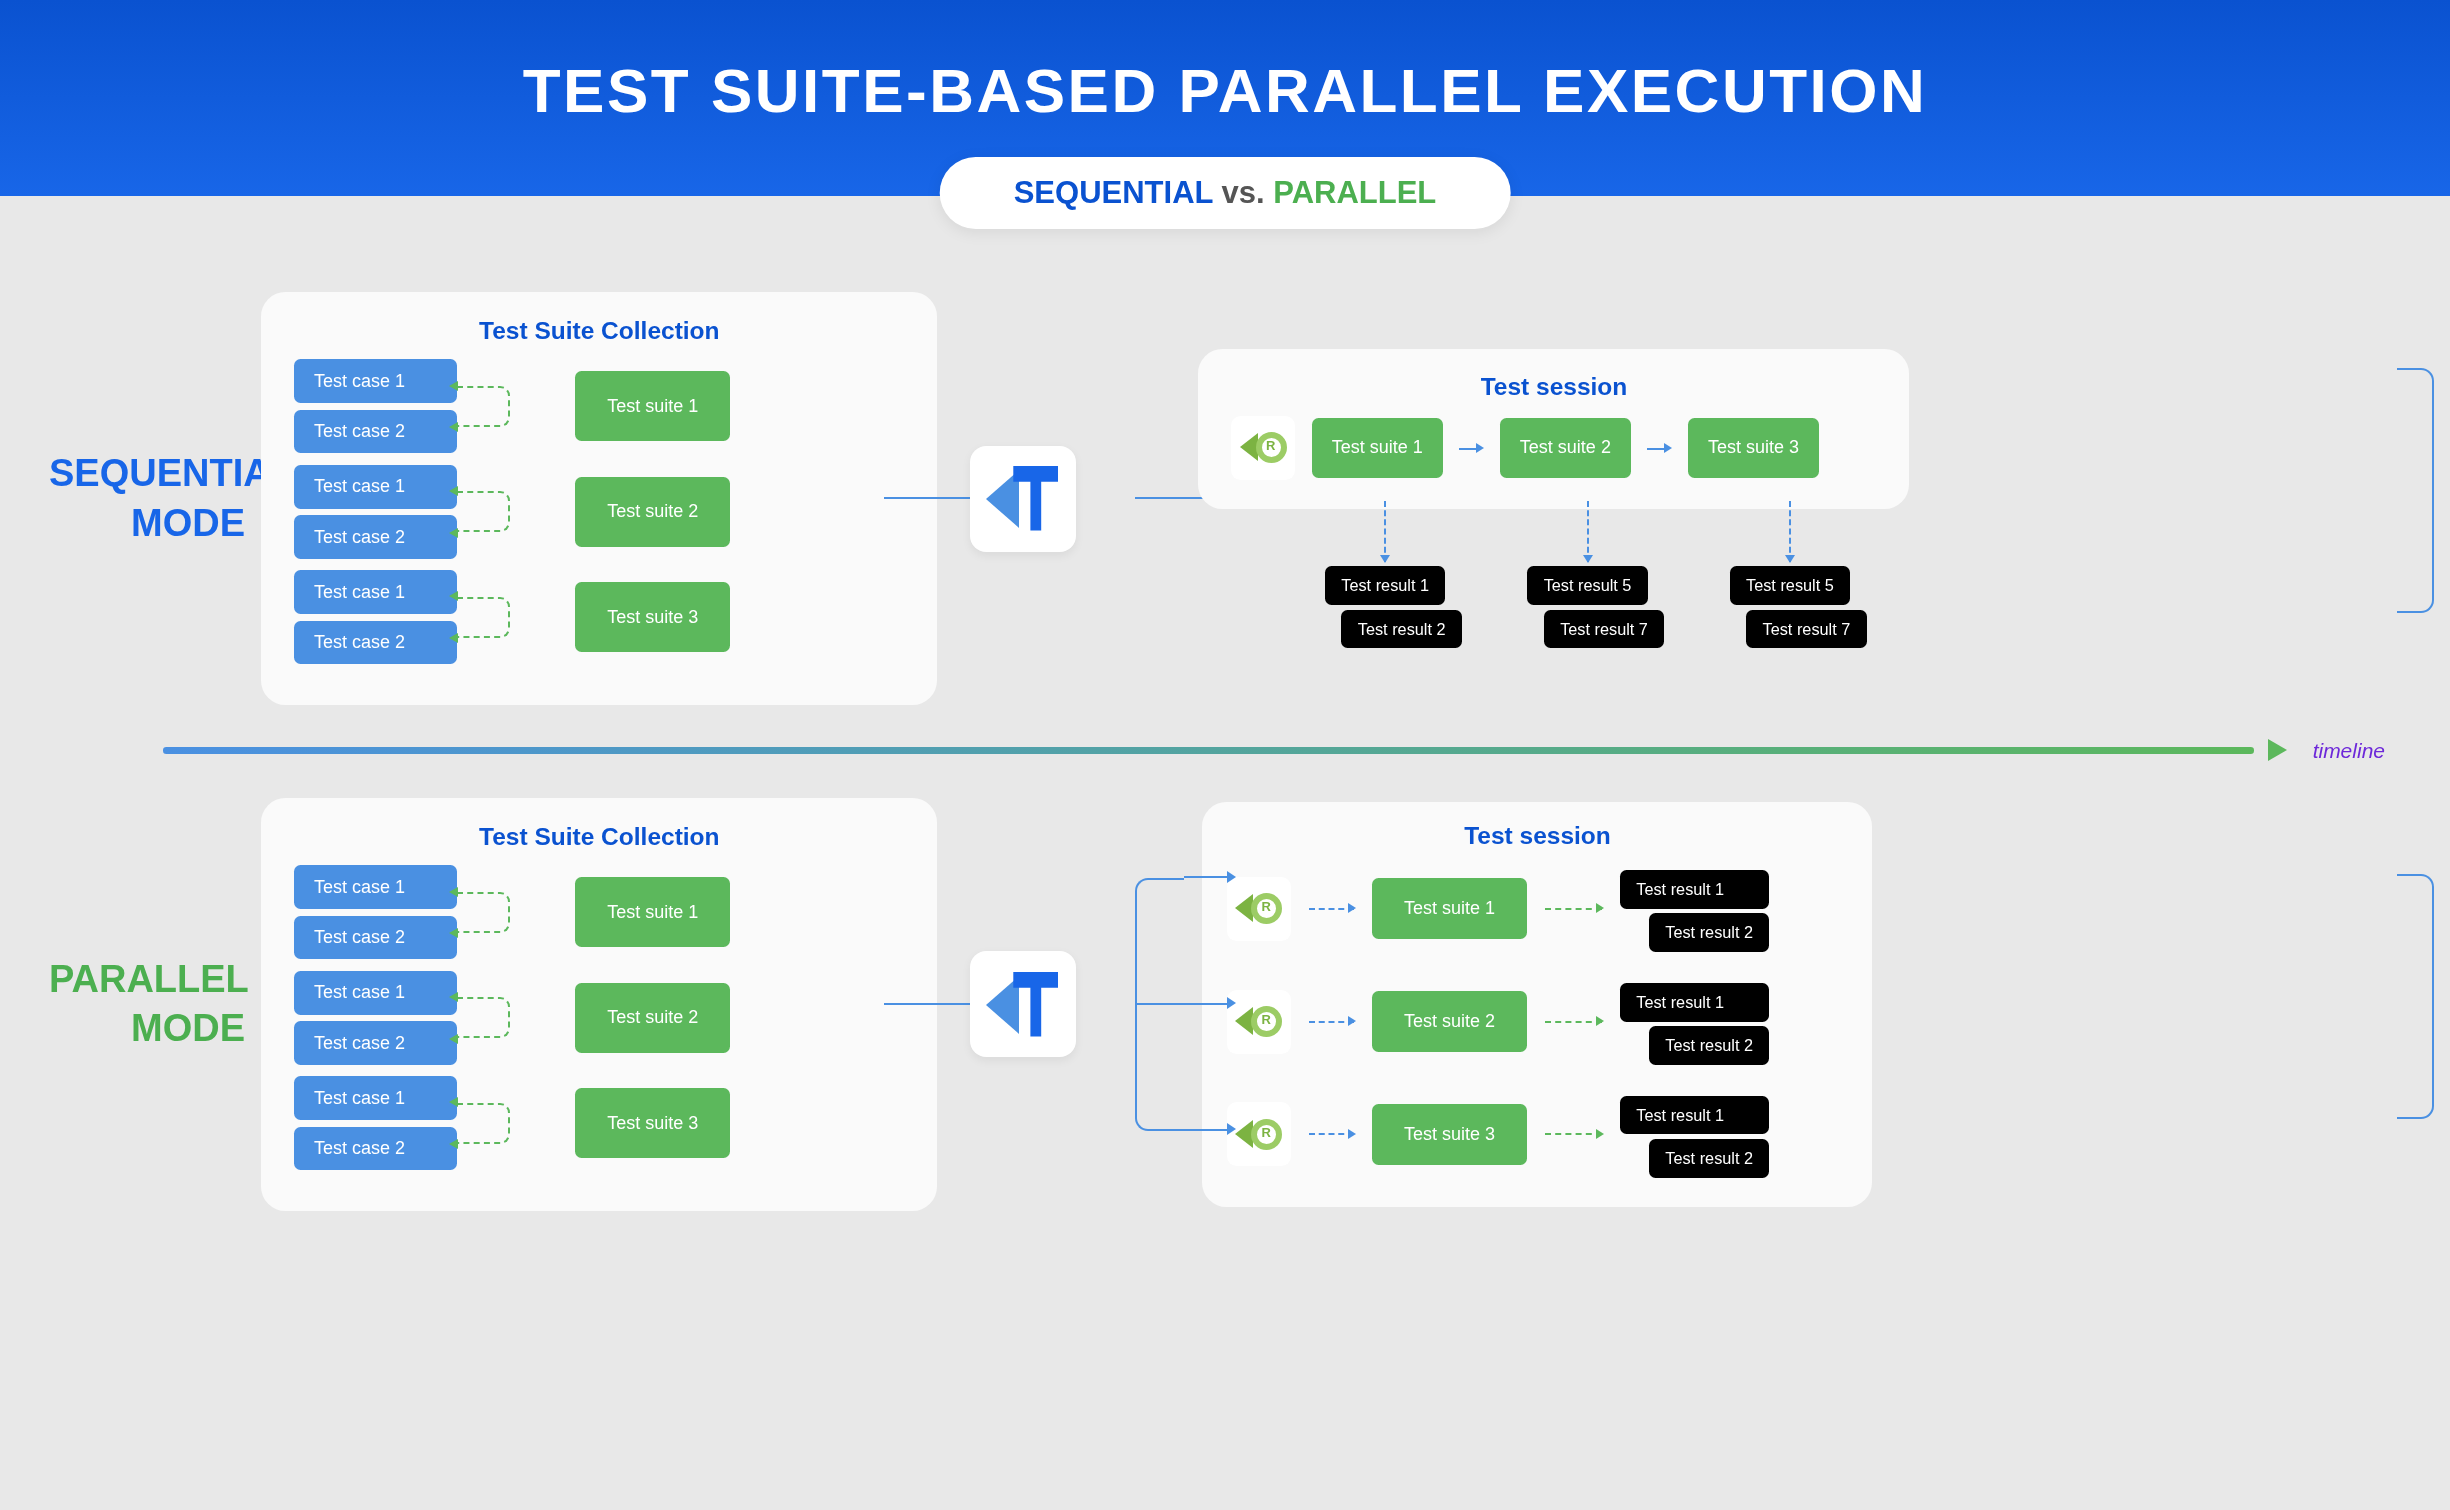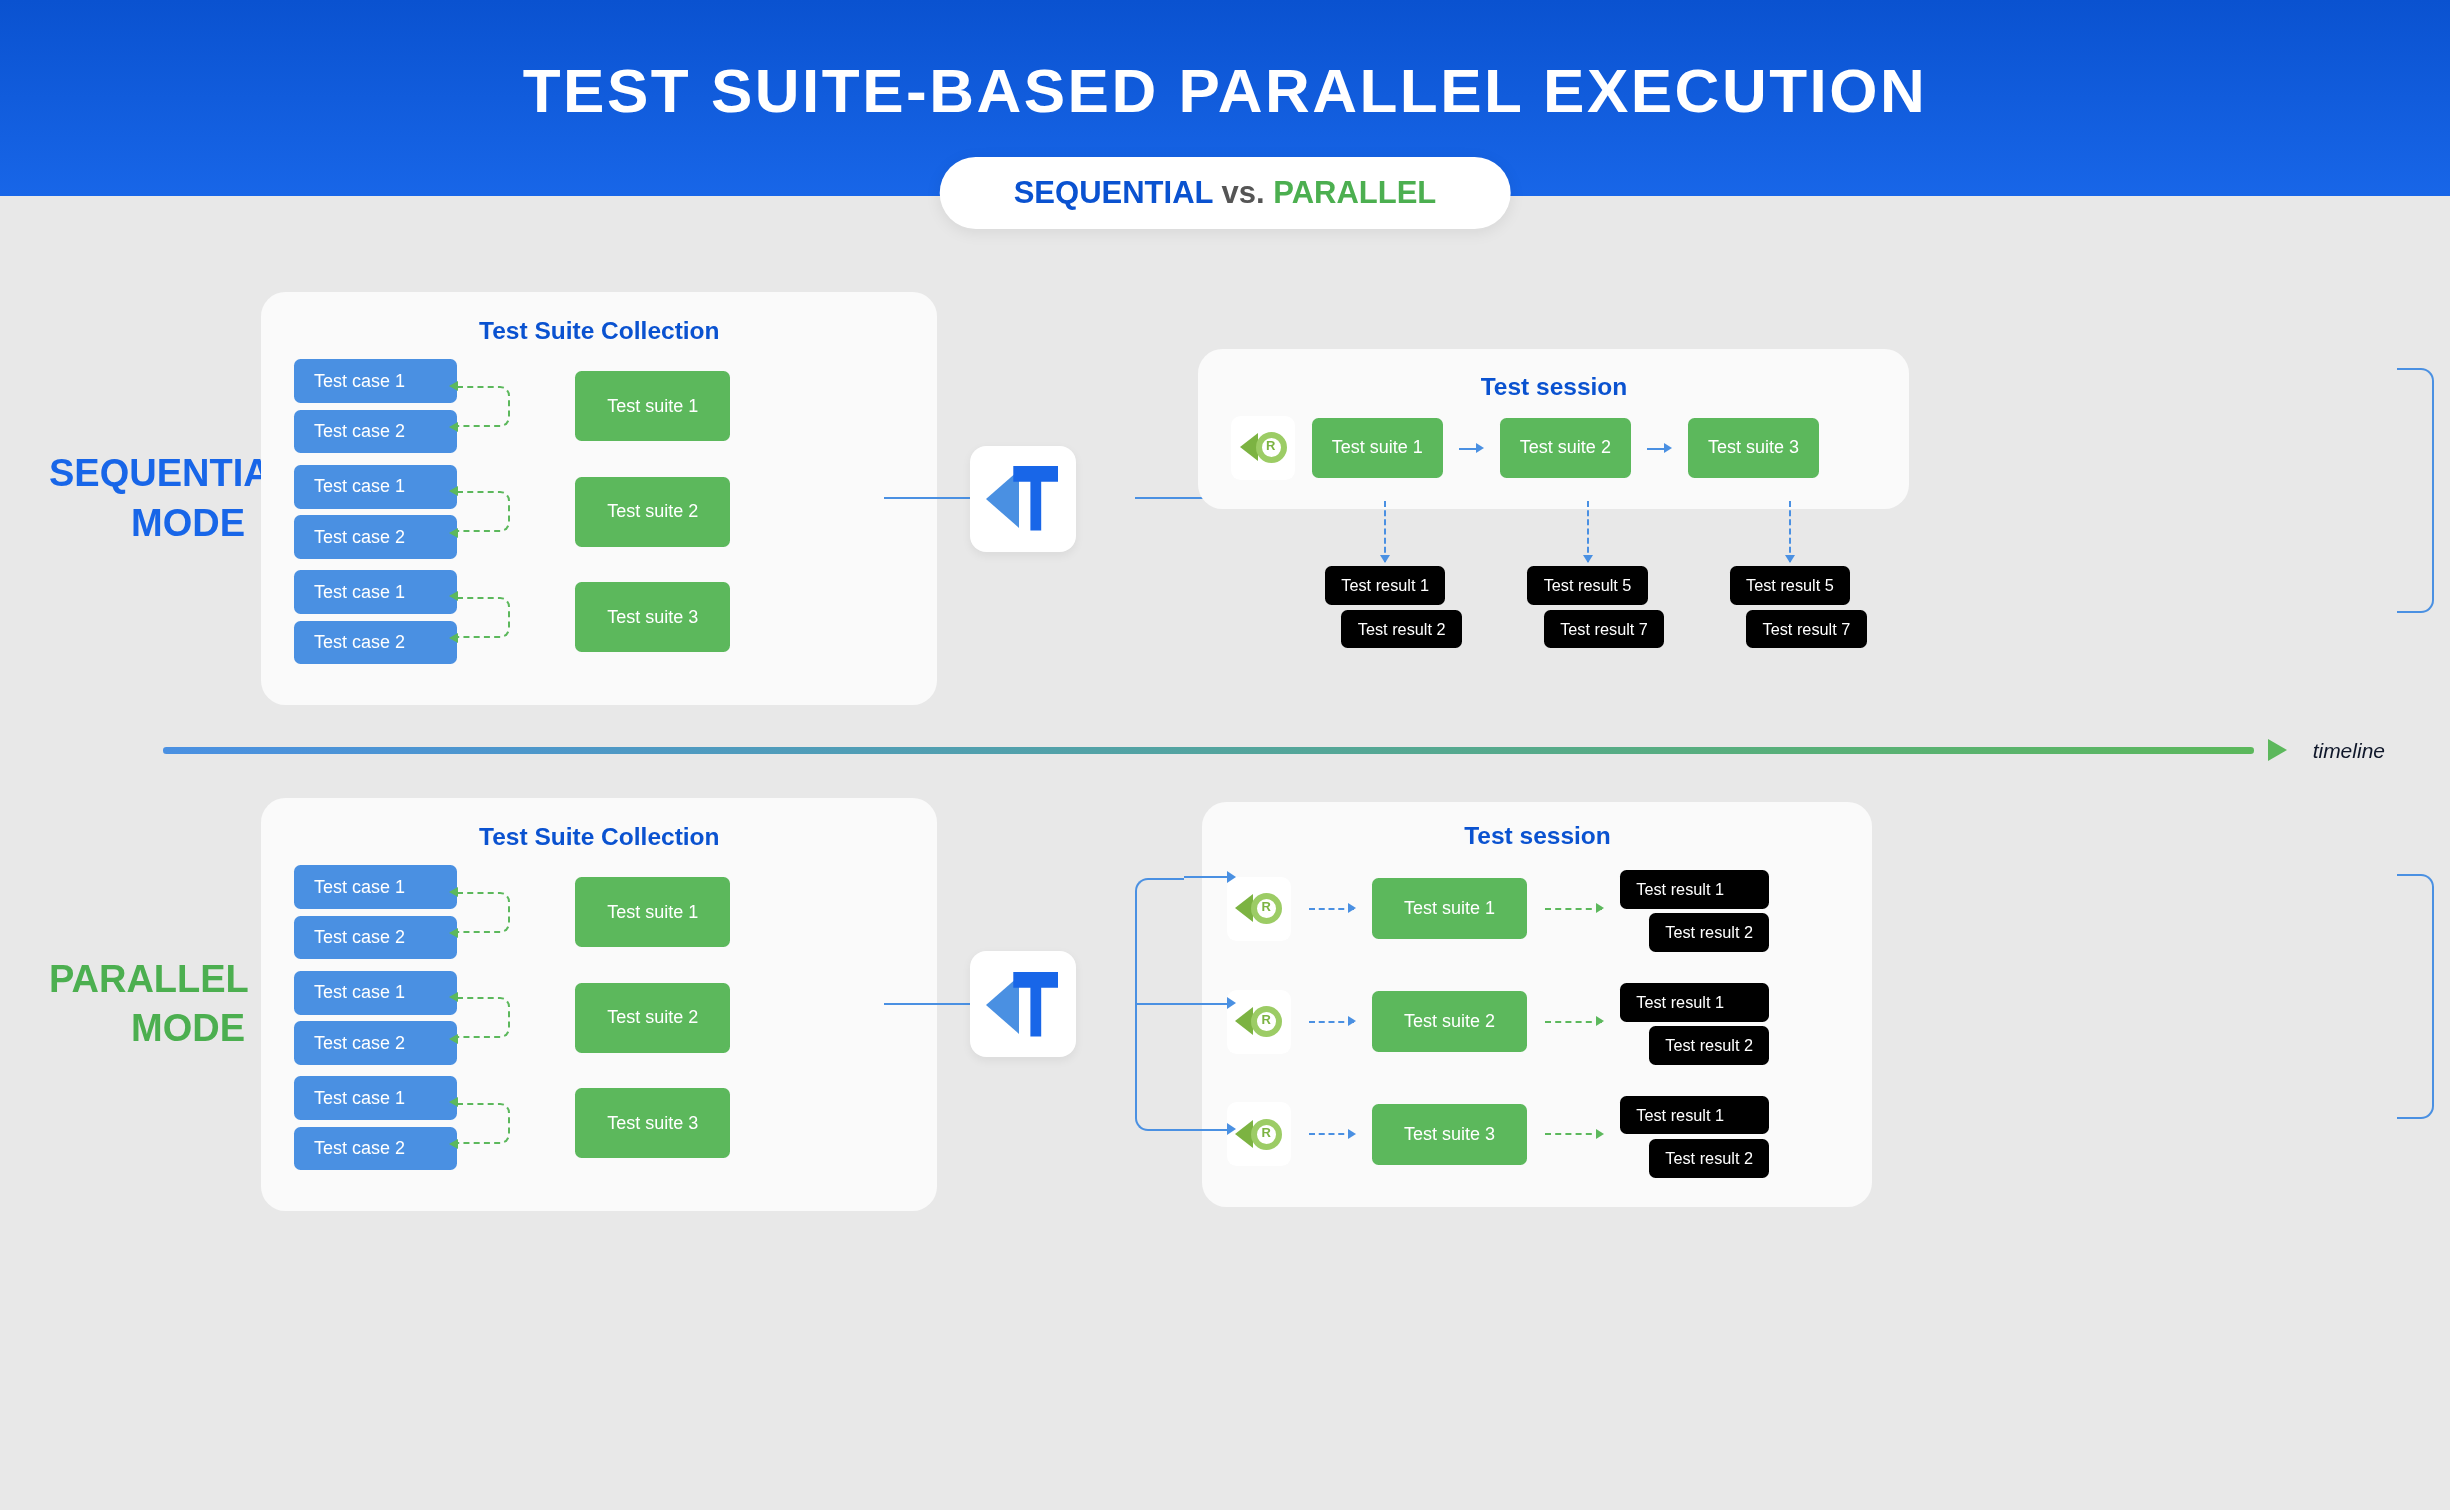--- a/index.html
+++ b/index.html
@@ -60,21 +60,21 @@
 .prow{display:flex;align-items:center;gap:18px;margin-bottom:26px}
 .prow:last-child{margin-bottom:0}
 .dconn{width:45px;border-top:2.5px dashed #4a90e2;position:relative}
 .dconn::after{content:'';position:absolute;right:-1.6px;top:-6.5px;width:0;height:0;border-top:5.7px solid transparent;border-bottom:5.7px solid transparent;border-left:8.2px solid #4a90e2}
 .results-pair{position:relative}
 .results-pair .tr:nth-child(2){margin-left:29px;margin-top:4.9px}
 
 .timeline{position:relative;height:8.2px;margin:20.4px 114px 20.4px 114px}
 .timeline-line{position:absolute;top:0;left:0;right:33px;height:6.5px;background:linear-gradient(90deg,#4a90e2 0%,#5cb85c 100%);border-radius:3.3px}
 .timeline-arrow{position:absolute;right:0;top:-8.2px;width:0;height:0;border-top:11.4px solid transparent;border-bottom:11.4px solid transparent;border-left:19.6px solid #5cb85c}
-.timeline-label{position:absolute;right:-98px;top:-8.2px;color:#0f172a;font-style:italic;font-size:21px}
+.timeline-label{position:absolute;right:-98px;top:-8.2px;color:#6d28d9;font-style:italic;font-size:21px}
 
 .conn-out{position:absolute;border:2.5px solid #4a90e2;border-left:none;border-radius:0 13px 13px 0}
 .conn-in{position:absolute;border:2.5px solid #4a90e2;border-right:none;border-radius:13px 0 0 13px}
 .simple-line{position:absolute;border-top:2.5px solid #4a90e2}
 .arrow-r{position:absolute;width:0;height:0;border-top:6.5px solid transparent;border-bottom:6.5px solid transparent;border-left:9.8px solid #4a90e2}
 .g-dash{border-top:2.5px dashed #5cb85c;position:relative}
 .g-dash::after{content:'';position:absolute;right:-1.6px;top:-6.5px;width:0;height:0;border-top:5.7px solid transparent;border-bottom:5.7px solid transparent;border-left:8.2px solid #5cb85c}
 </style>
 </head>
 <body>

